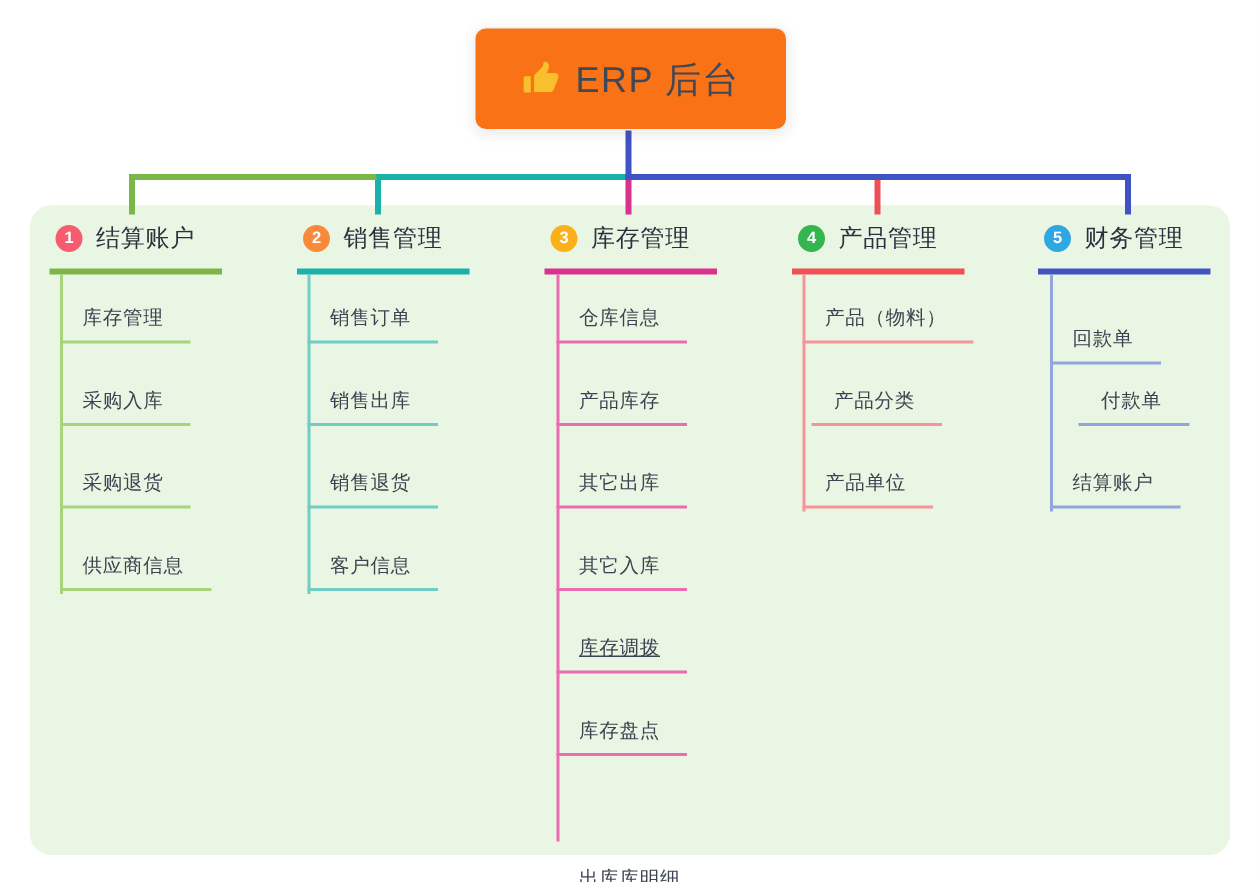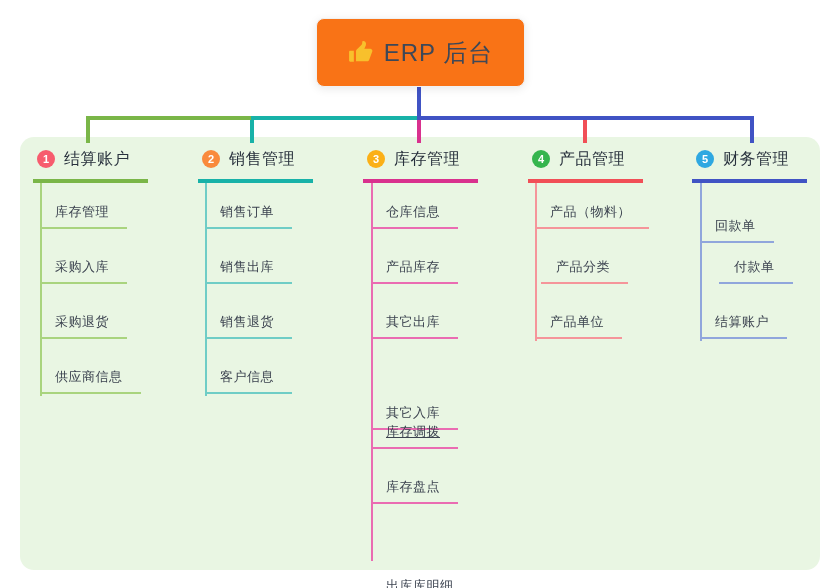--- a/index.html
+++ b/index.html
@@ -60,21 +60,21 @@
       <div class="child" style="left: 205px; top: 368px; border-bottom-color: rgb(111, 205, 198); text-align: center;">客户信息</div>
       <div class="branch-title" style="left: 367px; top: 147px;">
         <div class="badge" style="background: rgb(251, 176, 23);">3</div>
         <div class="branch-label">库存管理</div>
       </div>
       <div class="hline" style="left: 363px; top: 179px; width: 115px; height: 4px; background: rgb(217, 49, 142);"></div>
       <div class="vline" style="left: 371px; top: 183px; width: 2px; height: 378px; background: rgb(234, 108, 178);"></div>
       <div class="child" style="left: 371px; top: 203px; border-bottom-color: rgb(234, 108, 178); font-family: Liberation Serif, serif;">仓库信息</div>
       <div class="child" style="left: 371px; top: 258px; border-bottom-color: rgb(234, 108, 178);">产品库存</div>
       <div class="child" style="left: 371px; top: 313px; border-bottom-color: rgb(234, 108, 178);">其它出库</div>
-      <div class="child" style="left: 371px; top: 368px; border-bottom-color: rgb(234, 108, 178); margin-top: 36px;">其它入库</div>
+      <div class="child" style="left: 371px; top: 368px; border-bottom-color: rgb(234, 108, 178);">其它入库</div>
       <div class="child" style="left: 371px; top: 423px; border-bottom-color: rgb(234, 108, 178); text-decoration: underline;">库存调拨</div>
       <div class="child" style="left: 371px; top: 478px; border-bottom-color: rgb(234, 108, 178);">库存盘点</div>
       <div class="child" style="left: 371px; top: 533px; border-bottom-color: rgb(234, 108, 178); margin-top: 44px;">出库库明细</div>
       <div class="branch-title" style="left: 532px; top: 147px;">
         <div class="badge" style="background: rgb(53, 181, 78);">4</div>
         <div class="branch-label">产品管理</div>
       </div>
       <div class="hline" style="left: 528px; top: 179px; width: 115px; height: 4px; background: rgb(241, 79, 87);"></div>
       <div class="vline" style="left: 535px; top: 183px; width: 2px; height: 158px; background: rgb(245, 149, 154);"></div>
       <div class="child" style="left: 535px; top: 203px; border-bottom-color: rgb(245, 149, 154);">产品（物料）</div>

